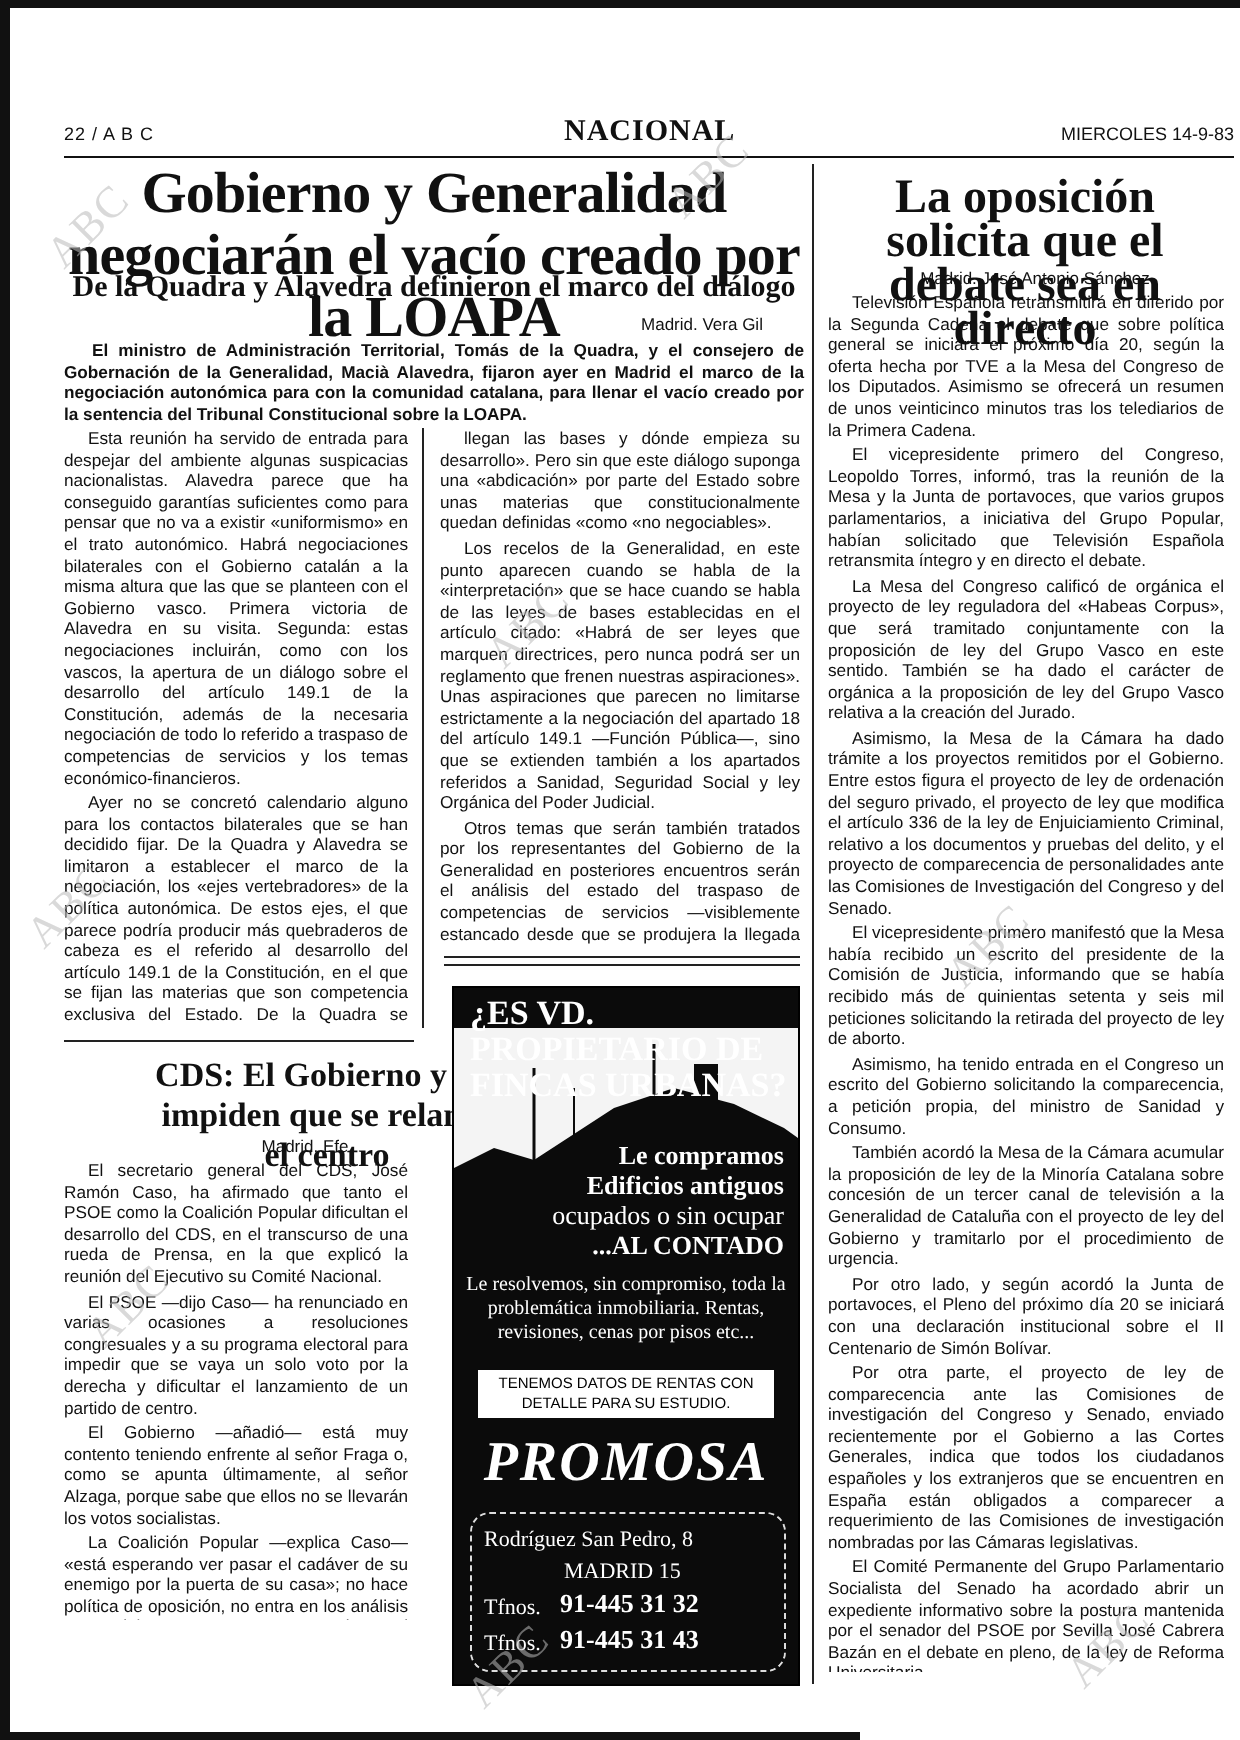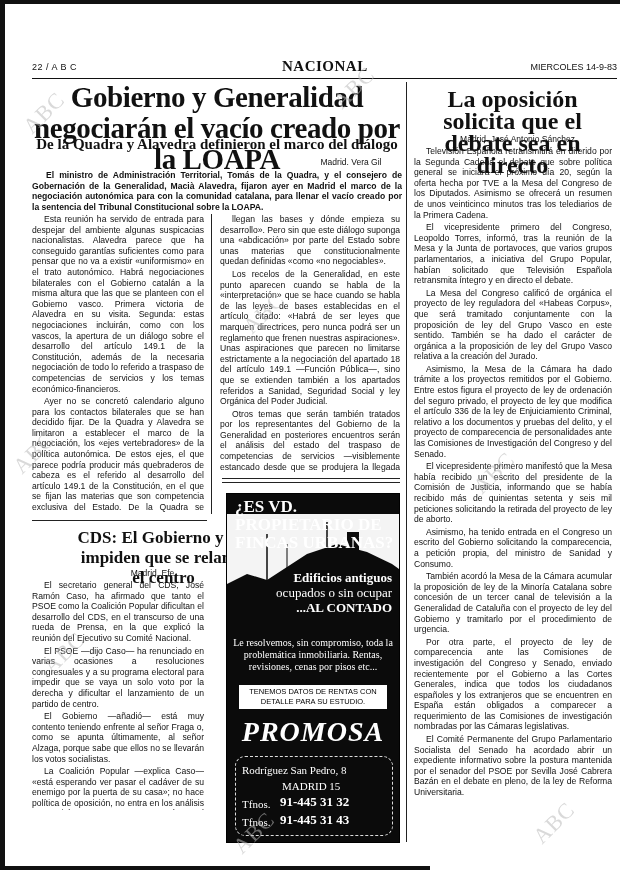--- a/index.html
+++ b/index.html
@@ -82,35 +82,37 @@
   <div class="right-headline">La oposición solicita que el debate sea en directo</div>
   <div class="byline" style="left:420px; top:134px; width:195px;">Madrid. José Antonio Sánchez</div>
   <div class="col" style="left:414px; top:146px; width:198px; height:690px; overflow:hidden;">
     <p>Televisión Española retransmitirá en diferido por la Segunda Cadena el debate que sobre política general se iniciará el próximo día 20, según la oferta hecha por TVE a la Mesa del Congreso de los Diputados. Asimismo se ofrecerá un resumen de unos veinticinco minutos tras los telediarios de la Primera Cadena.</p>
     <p>El vicepresidente primero del Congreso, Leopoldo Torres, informó, tras la reunión de la Mesa y la Junta de portavoces, que varios grupos parlamentarios, a iniciativa del Grupo Popular, habían solicitado que Televisión Española retransmita íntegro y en directo el debate.</p>
     <p>La Mesa del Congreso calificó de orgánica el proyecto de ley reguladora del «Habeas Corpus», que será tramitado conjuntamente con la proposición de ley del Grupo Vasco en este sentido. También se ha dado el carácter de orgánica a la proposición de ley del Grupo Vasco relativa a la creación del Jurado.</p>
     <p>Asimismo, la Mesa de la Cámara ha dado trámite a los proyectos remitidos por el Gobierno. Entre estos figura el proyecto de ley de ordenación del seguro privado, el proyecto de ley que modifica el artículo 336 de la ley de Enjuiciamiento Criminal, relativo a los documentos y pruebas del delito, y el proyecto de comparecencia de personalidades ante las Comisiones de Investigación del Congreso y del Senado.</p>
     <p>El vicepresidente primero manifestó que la Mesa había recibido un escrito del presidente de la Comisión de Justicia, informando que se había recibido más de quinientas setenta y seis mil peticiones solicitando la retirada del proyecto de ley de aborto.</p>
     <p>Asimismo, ha tenido entrada en el Congreso un escrito del Gobierno solicitando la comparecencia, a petición propia, del ministro de Sanidad y Consumo.</p>
     <p>También acordó la Mesa de la Cámara acumular la proposición de ley de la Minoría Catalana sobre concesión de un tercer canal de televisión a la Generalidad de Cataluña con el proyecto de ley del Gobierno y tramitarlo por el procedimiento de urgencia.</p>
+    <p>Por otro lado, y según acordó la Junta de portavoces, el Pleno del próximo día 20 se iniciará con una declaración institucional sobre el II Centenario de Simón Bolívar.</p>
     <p>Por otra parte, el proyecto de ley de comparecencia ante las Comisiones de investigación del Congreso y Senado, enviado recientemente por el Gobierno a las Cortes Generales, indica que todos los ciudadanos españoles y los extranjeros que se encuentren en España están obligados a comparecer a requerimiento de las Comisiones de investigación nombradas por las Cámaras legislativas.</p>
     <p style="font-weight:normal;">El Comité Permanente del Grupo Parlamentario Socialista del Senado ha acordado abrir un expediente informativo sobre la postura mantenida por el senador del PSOE por Sevilla José Cabrera Bazán en el debate en pleno, de la ley de Reforma Universitaria.</p>
   </div>
 
   <div class="ad">
     <svg class="ad-house" viewBox="0 0 172 110" preserveAspectRatio="none">
       <rect x="0" y="0" width="172" height="110" fill="#0b0b0b"></rect>
       <polygon points="0,70 20,60 40,66 80,40 110,30 140,38 165,50 172,55 172,0 0,0" fill="#f4f4f4"></polygon>
       <rect x="120" y="18" width="12" height="22" fill="#0b0b0b"></rect>
       <line x1="40" y1="20" x2="40" y2="66" stroke="#0b0b0b" stroke-width="1.5"></line>
       <line x1="100" y1="8" x2="100" y2="34" stroke="#0b0b0b" stroke-width="1.5"></line>
       <line x1="60" y1="30" x2="60" y2="56" stroke="#0b0b0b" stroke-width="1"></line>
     </svg>
     <div class="ad-title">¿ES VD. PROPIETARIO DE FINCAS URBANAS?</div>
     <div class="ad-buy">
+      <div class="strong">Le compramos</div>
       <div class="strong">Edificios antiguos</div>
       <div>ocupados o sin ocupar</div>
       <div class="strong">...AL CONTADO</div>
     </div>
     <div class="ad-text">Le resolvemos, sin compromiso, toda la problemática inmobiliaria. Rentas, revisiones, cenas por pisos etc...</div>
     <div class="ad-box">TENEMOS DATOS DE RENTAS CON DETALLE PARA SU ESTUDIO.</div>
     <div class="ad-brand">PROMOSA</div>
     <div class="ad-addr">
       <span class="line" style="left:6px; top:6px;">Rodríguez San Pedro, 8</span>
       <span class="line" style="left:46px; top:22px;">MADRID 15</span>

